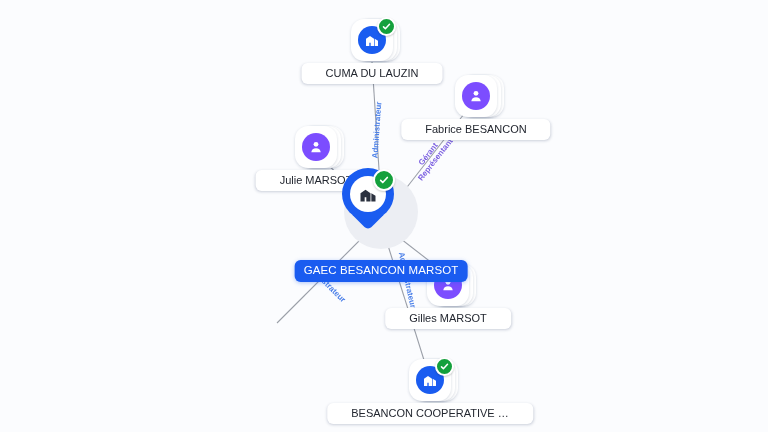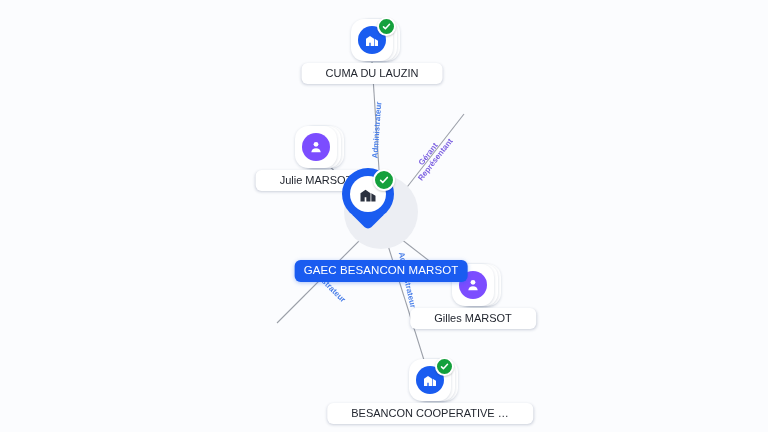--- a/index.html
+++ b/index.html
@@ -147,39 +147,55 @@
       </div>
       <div class="check">
         <svg width="9" height="9" viewBox="0 0 24 24" fill="none" stroke="#ffffff" stroke-width="4" stroke-linecap="round" stroke-linejoin="round">
             <path d="M4 13l5 5L20 6"></path>
           </svg>
       </div>
     </div>
     <div class="label">CUMA DU LAUZIN</div>
   </div>
 
-
-  <div class="node" style="left:316px;top:147px;">
+  <div class="node" style="left:476px;top:96px;">
     <div class="stack">
       <div class="card c3"></div>
       <div class="card c2"></div>
       <div class="card c1"></div>
       <div class="glyph">
         <div class="disc person">
           <svg width="16" height="16" viewBox="0 0 24 24" fill="#ffffff" aria-hidden="true">
             <circle cx="12" cy="8" r="3.6"></circle>
               <path d="M5 20c0-3.9 3.1-6.2 7-6.2s7 2.3 7 6.2z"></path>
           </svg>
         </div>
       </div>
     </div>
+    <div class="label">Fabrice BESANCON</div>
+  </div>
+
+  <div class="node" style="left:316px;top:147px;">
+    <div class="stack">
+      <div class="card c3"></div>
+      <div class="card c2"></div>
+      <div class="card c1"></div>
+      <div class="glyph">
+        <div class="disc person">
+          <svg width="16" height="16" viewBox="0 0 24 24" fill="#ffffff" aria-hidden="true">
+            <circle cx="12" cy="8" r="3.6"></circle>
+              <path d="M5 20c0-3.9 3.1-6.2 7-6.2s7 2.3 7 6.2z"></path>
+          </svg>
+        </div>
+      </div>
+    </div>
     <div class="label">Julie MARSOT</div>
   </div>
 
-  <div class="node" style="left:473px;top:285px;">
+  <div class="node" style="left:448px;top:285px;">
     <div class="stack">
       <div class="card c3"></div>
       <div class="card c2"></div>
       <div class="card c1"></div>
       <div class="glyph">
         <div class="disc person">
           <svg width="16" height="16" viewBox="0 0 24 24" fill="#ffffff" aria-hidden="true">
             <circle cx="12" cy="8" r="3.6"></circle>
               <path d="M5 20c0-3.9 3.1-6.2 7-6.2s7 2.3 7 6.2z"></path>
           </svg>

